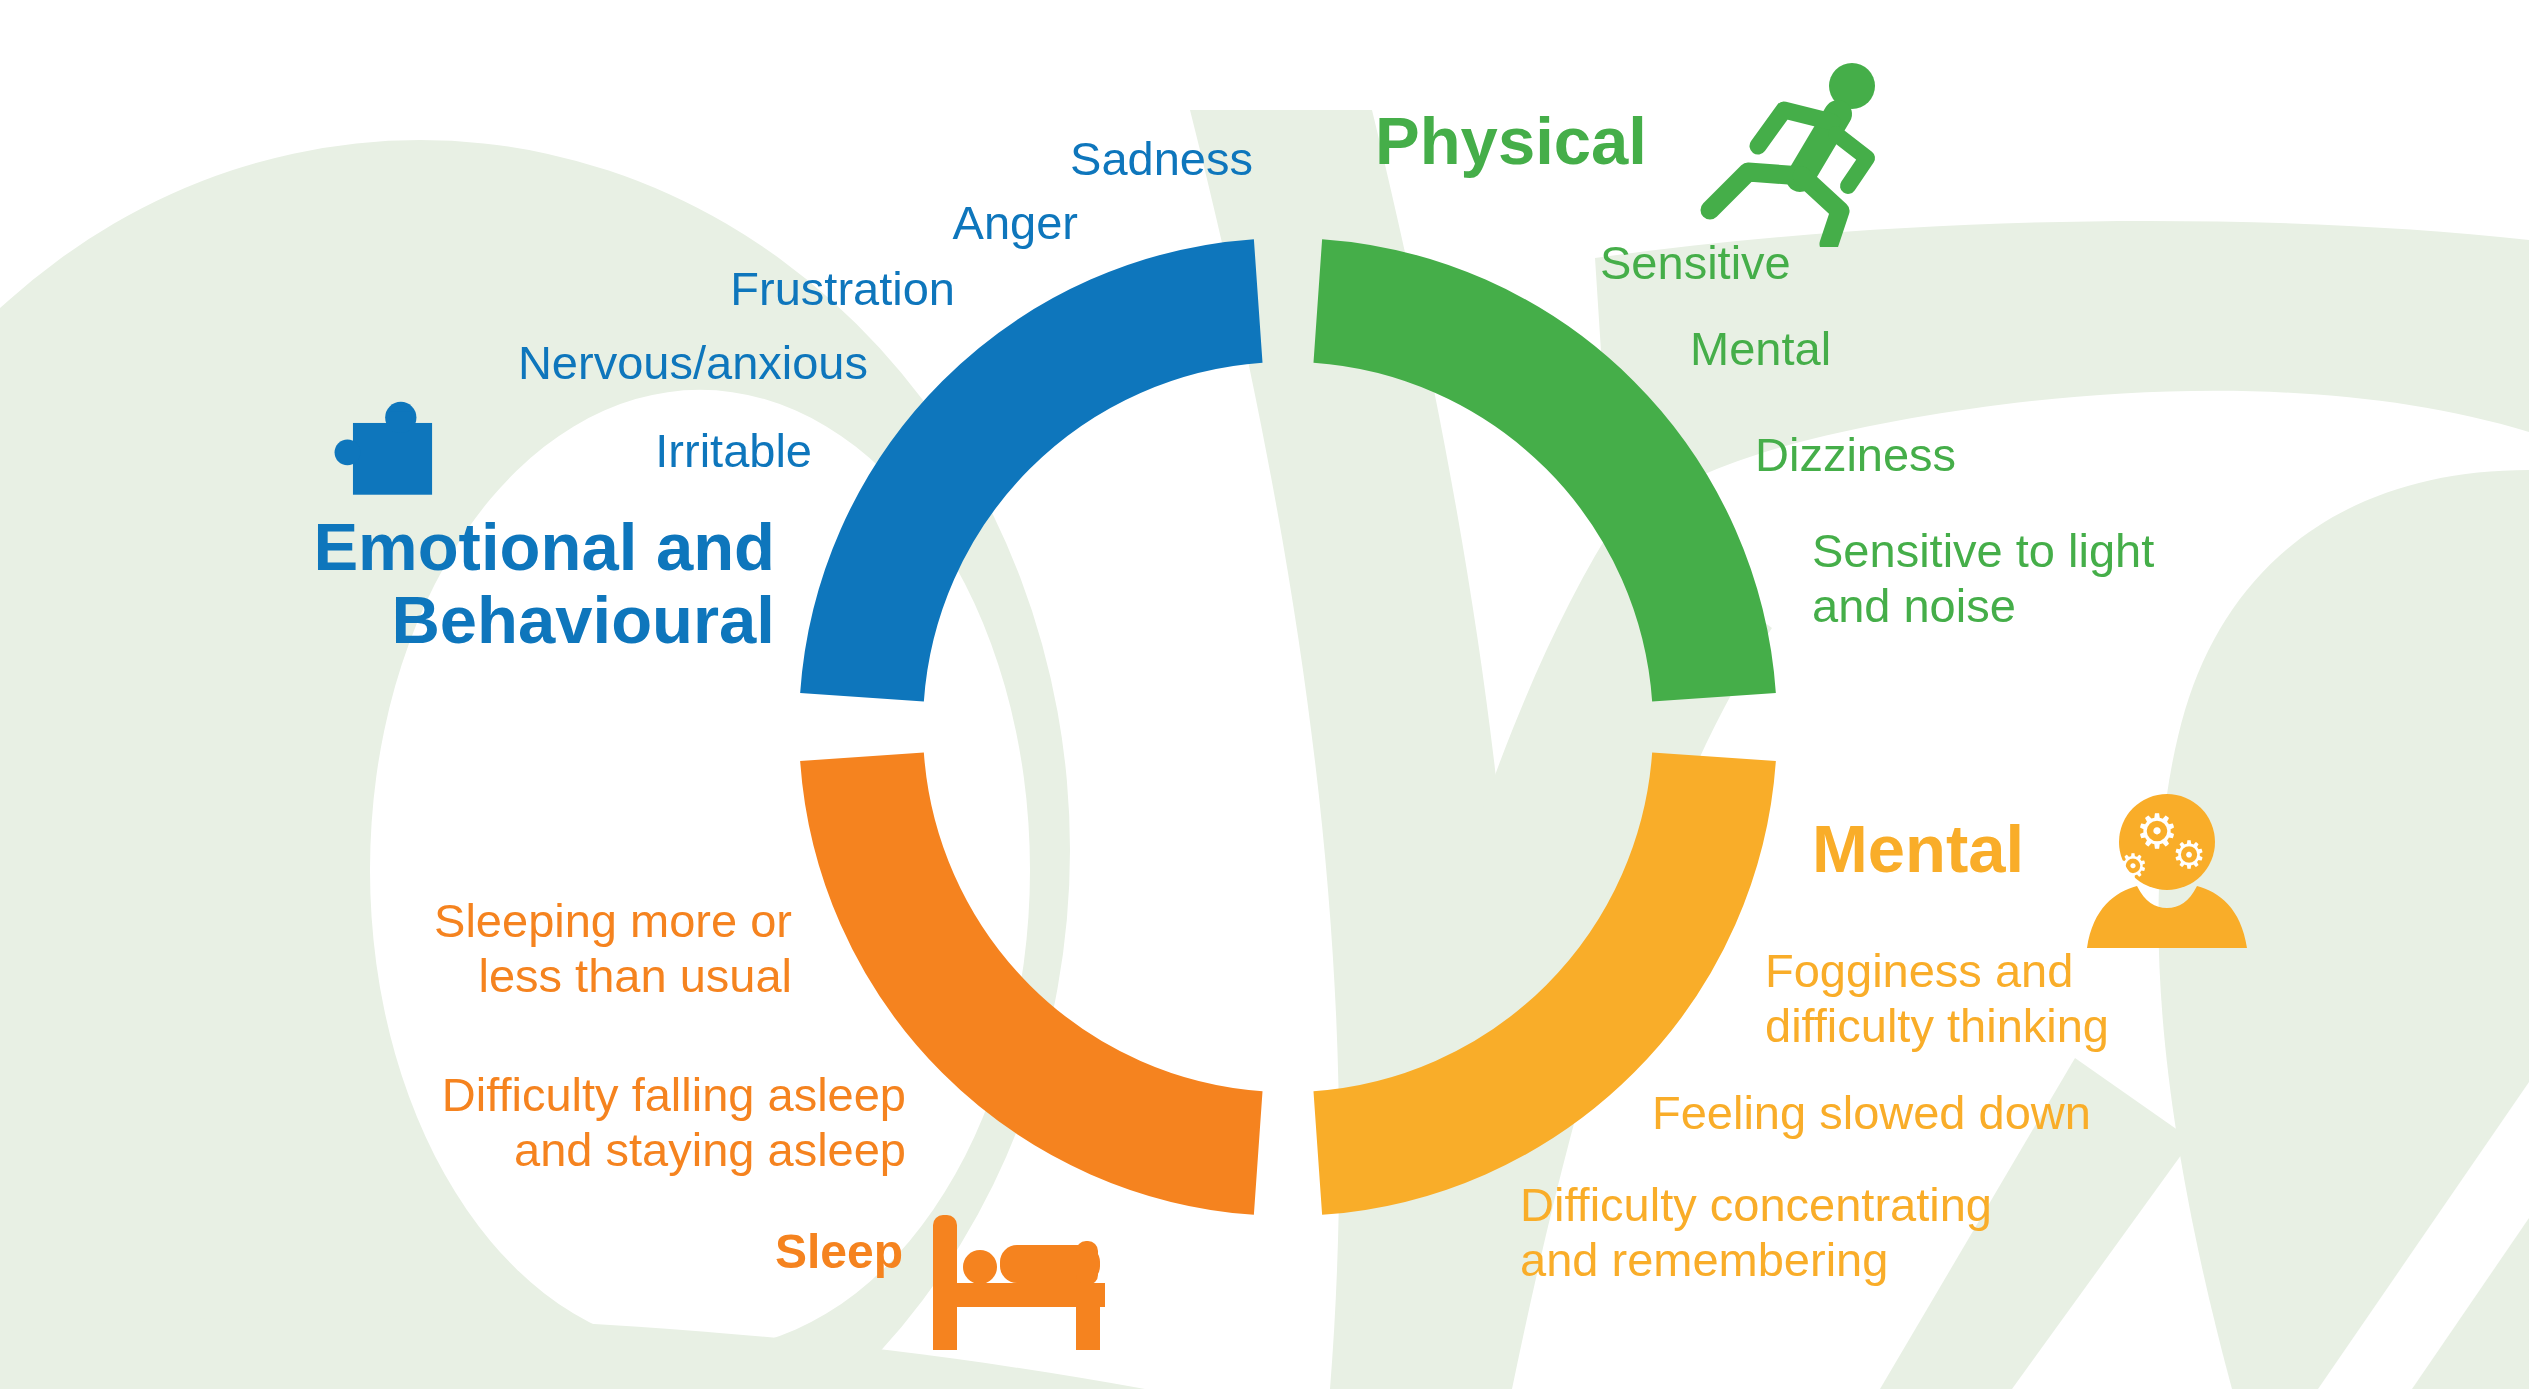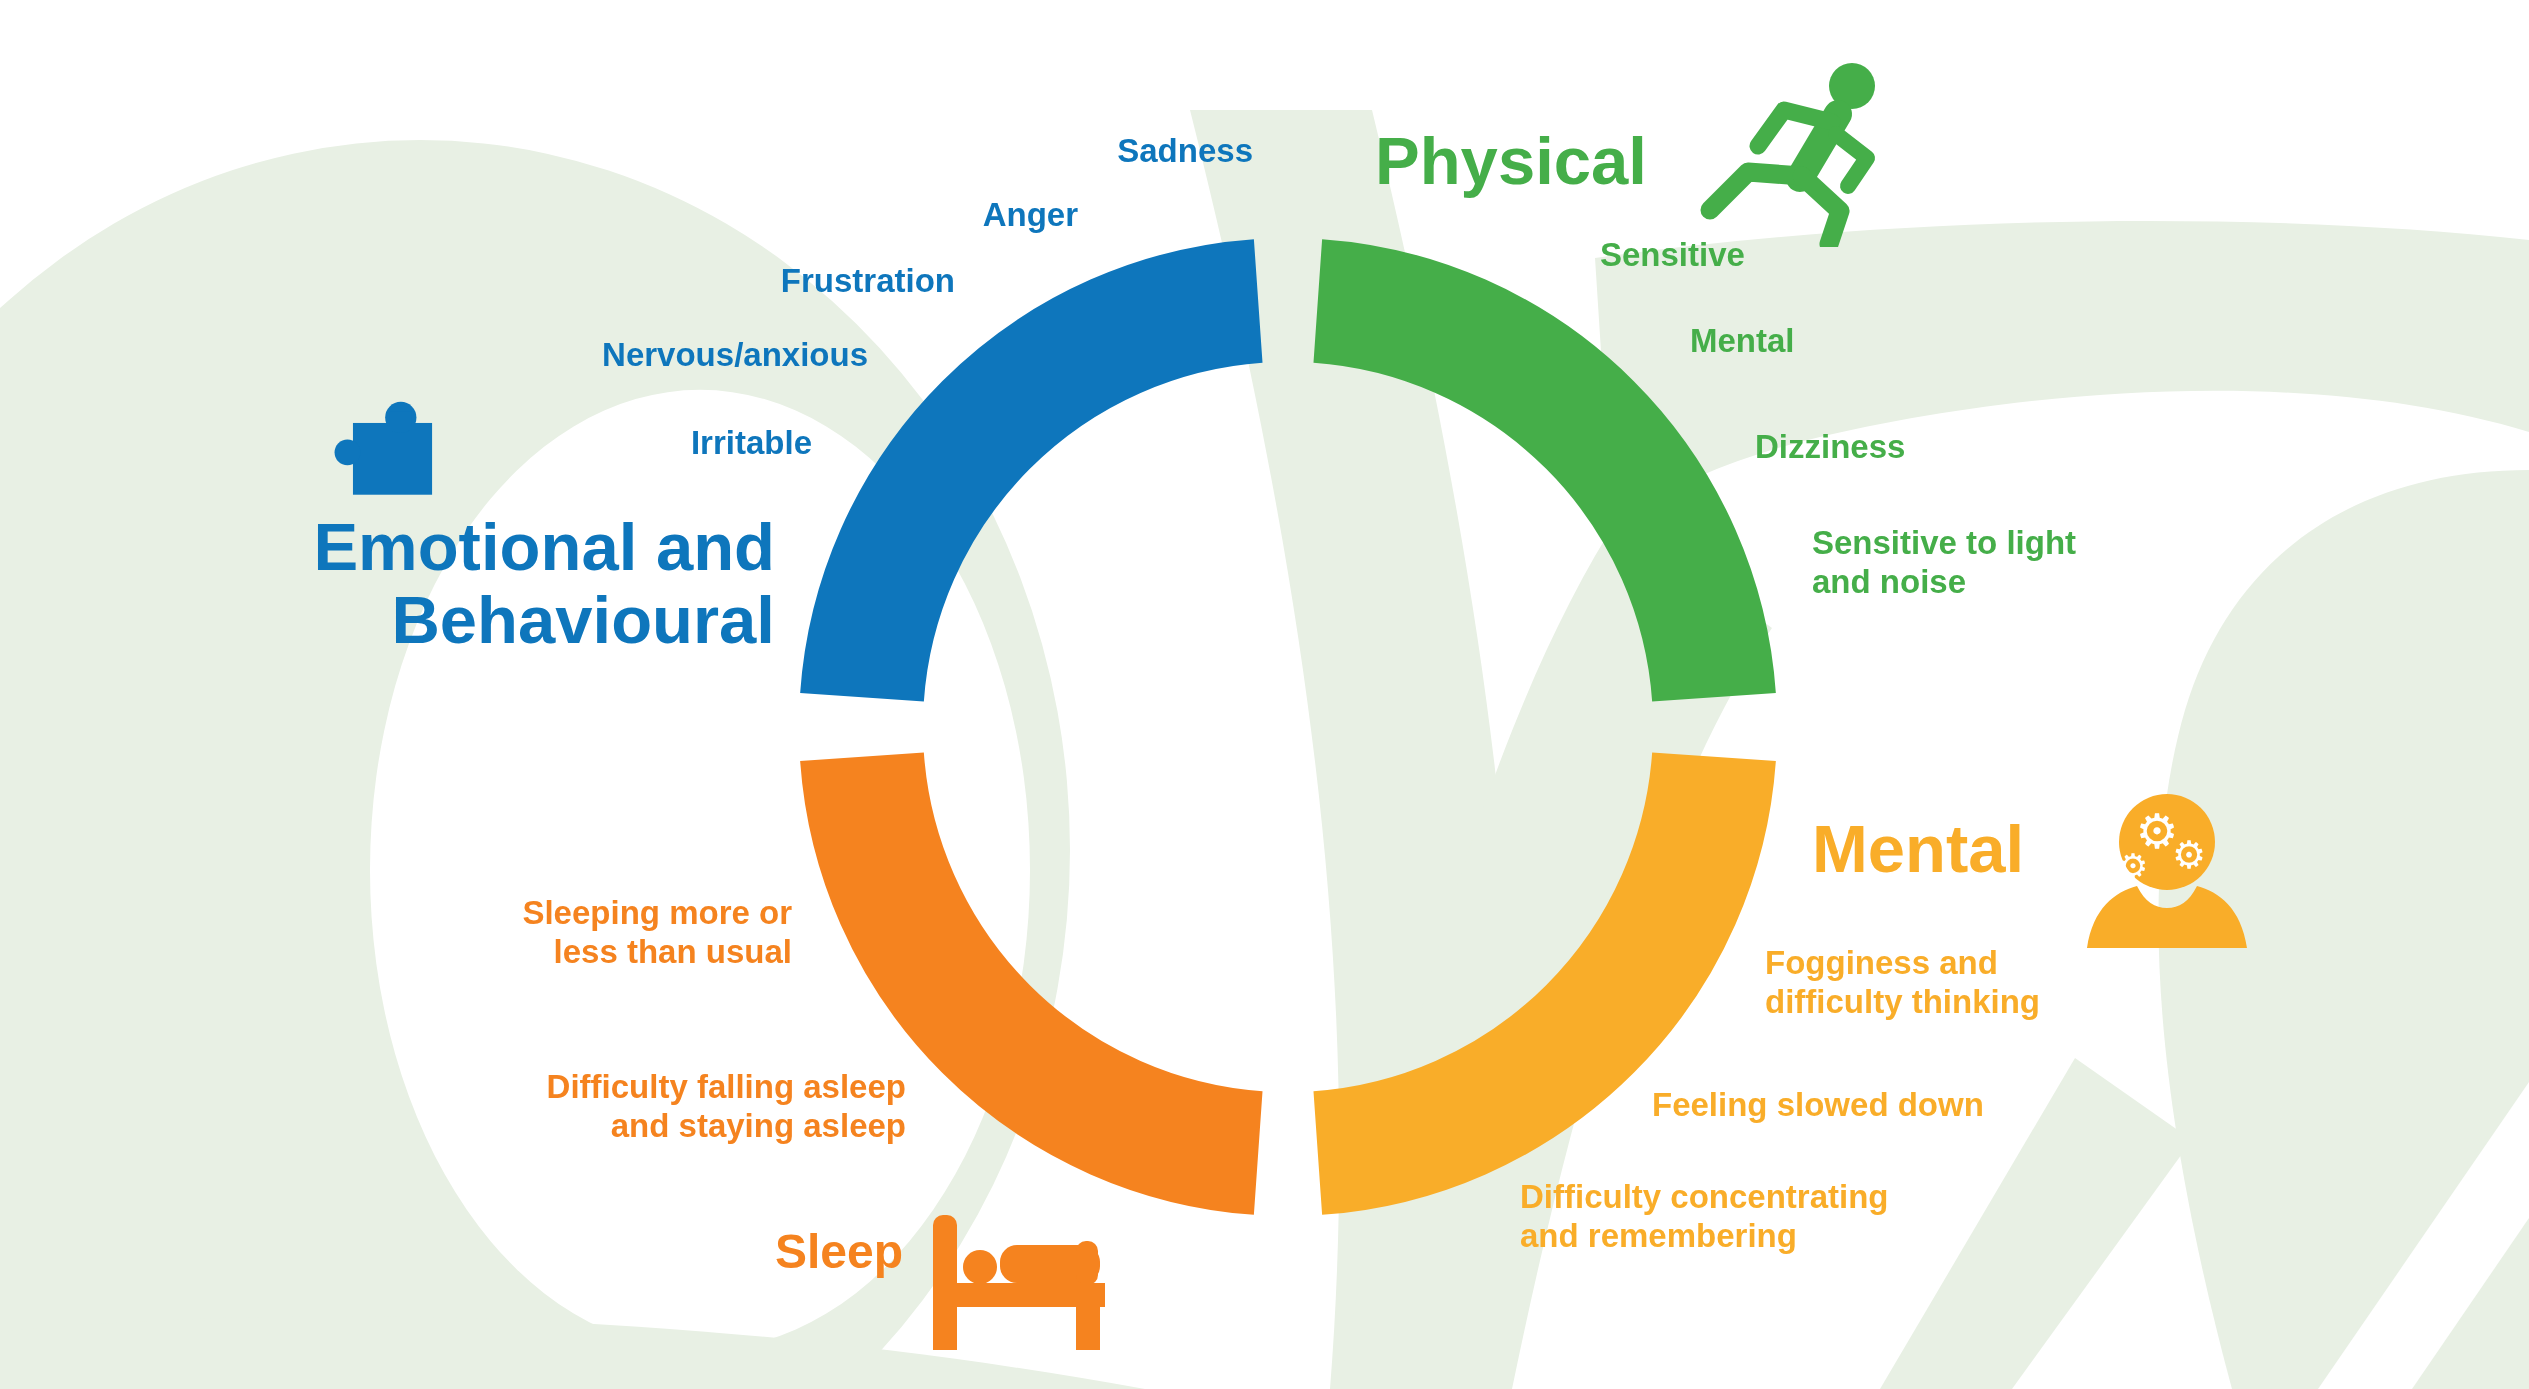--- a/index.html
+++ b/index.html
@@ -3,38 +3,38 @@
 <meta charset="utf-8">
 <style>
   html,body{margin:0;padding:0;}
   body{
     width:2529px;height:1389px;position:relative;overflow:hidden;
     background:#ffffff;
     font-family:"Liberation Sans", sans-serif;
   }
   .layer{position:absolute;left:0;top:0;width:2529px;height:1389px;}
   .abs{position:absolute;white-space:pre-line;}
-  .sym{font-size:33px;line-height:1.17;font-weight:700;}
+  .sym{font-size:47px;line-height:1.17;font-weight:400;}
   .head{font-size:67px;line-height:1.09;font-weight:700;}
   .blue{color:#0e76bc;}
   .green{color:#45ae49;}
   .orange{color:#f5831f;}
   .yellow{color:#f9ad29;}
   .ralign{text-align:right;}
 
   
   #sadness{right:1276px;top:132px;}
   #anger{right:1451px;top:196px;}
   #frustration{right:1574px;top:262px;text-align:center;}
   #nervous{right:1661px;top:336px;}
   #irritable{right:1717px;top:424px;}
   #emotional-heading{right:1754px;top:510px;}
 
   
-  #physical-heading{left:1375px;top:104px;margin-top:20px;}
+  #physical-heading{left:1375px;top:104px;}
   #headaches{left:1600px;top:236px;}
   #nausea{left:1690px;top:322px;}
   #dizziness{left:1755px;top:428px;}
   #sensitive{left:1812px;top:524px;}
 
   
   #mental-heading{left:1812px;top:812px;}
   #fogginess{left:1765px;top:944px;}
   #feeling{left:1652px;top:1086px;}
   #concentrating{left:1520px;top:1178px;}

